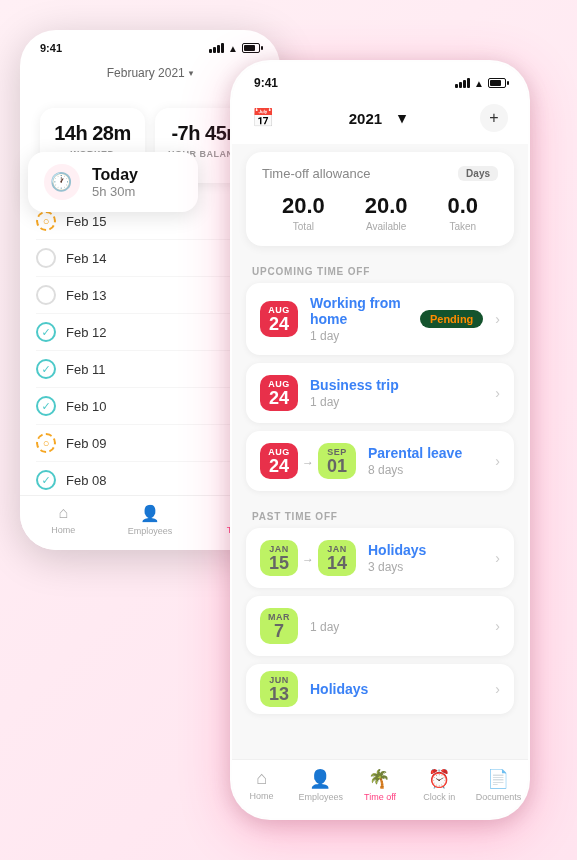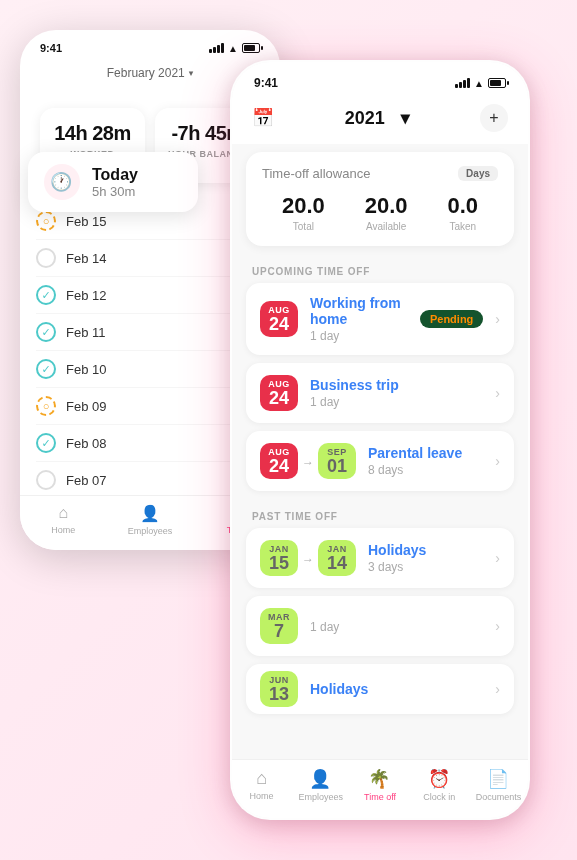--- a/index.html
+++ b/index.html
@@ -197,21 +197,21 @@
       padding: 8px 20px 12px;
       display: flex;
       align-items: center;
       justify-content: space-between;
     }
     .calendar-icon { font-size: 18px; color: #333; }
     .year-selector {
       display: flex;
       align-items: center;
       gap: 16px;
-      font-size: 18px;
+      font-size: 15px;
       font-weight: 600;
       color: #111;
     }
     .plus-btn {
       width: 28px;
       height: 28px;
       border-radius: 50%;
       background: #f5f5f5;
       display: flex;
       align-items: center;
@@ -373,20 +373,24 @@
   </div>
 
   <div class="back-list">
     <div class="back-list-item">
       <div class="check-circle partial">○</div>
       <span class="back-date">Feb 15</span>
     </div>
     <div class="back-list-item">
       <div class="check-circle"></div>
       <span class="back-date">Feb 14</span>
+    </div>
+    <div class="back-list-item">
+      <div class="check-circle"></div>
+      <span class="back-date">Feb 13</span>
     </div>
     <div class="back-list-item">
       <div class="check-circle checked">✓</div>
       <span class="back-date">Feb 12</span>
     </div>
     <div class="back-list-item">
       <div class="check-circle checked">✓</div>
       <span class="back-date">Feb 11</span>
     </div>
     <div class="back-list-item">

